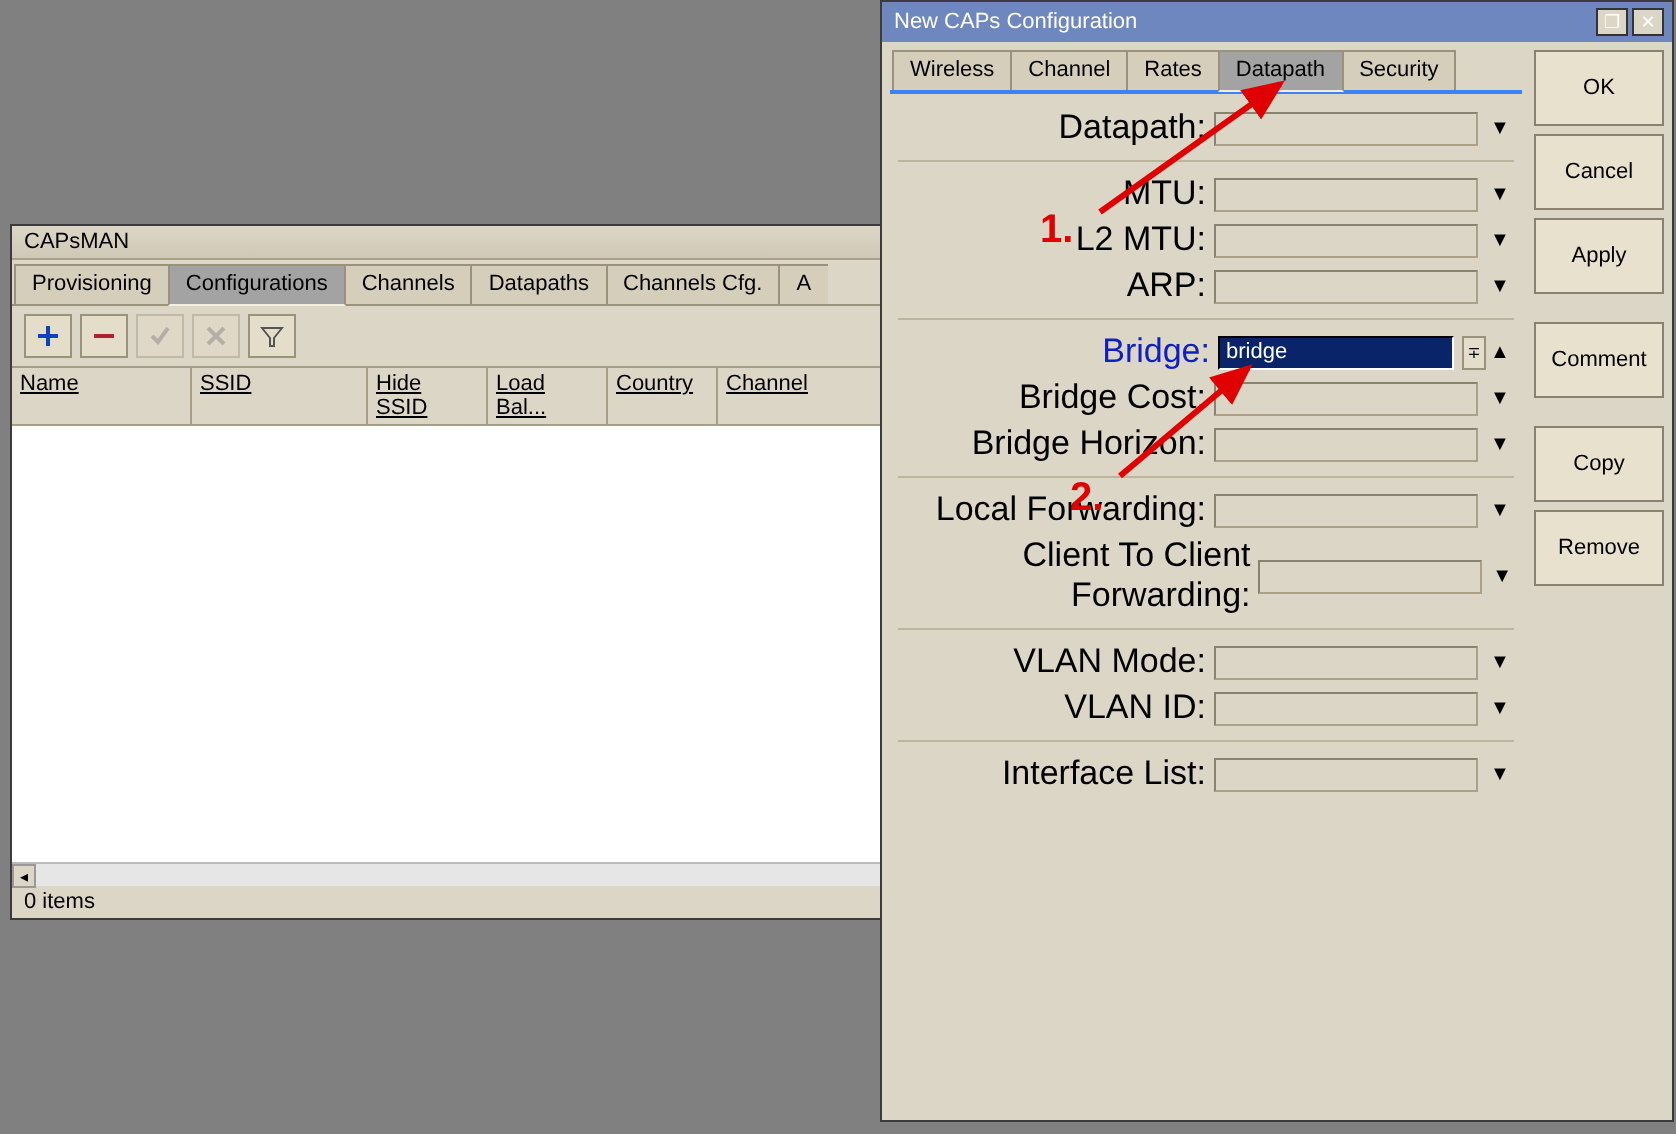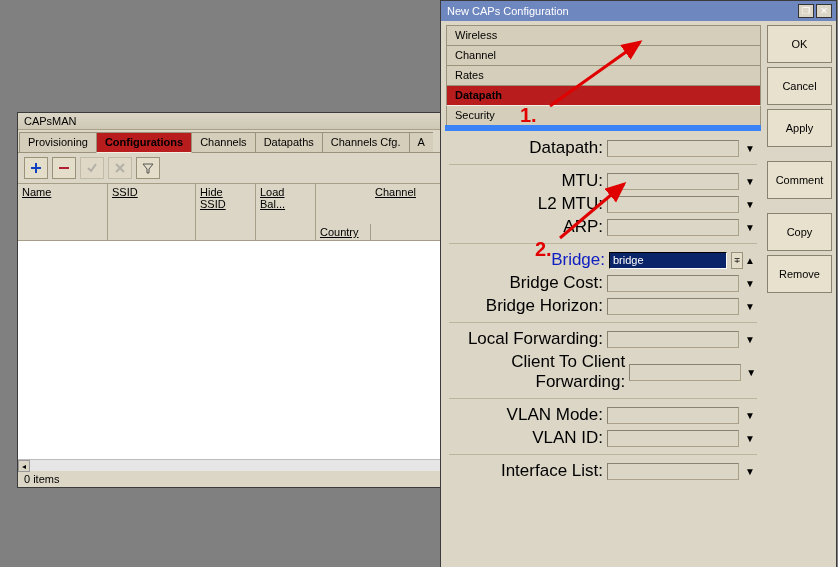--- a/index.html
+++ b/index.html
@@ -10,21 +10,21 @@
     background: #808080;
     width: 838px;
     height: 567px;
     position: relative;
     overflow: hidden;
   }
 
   
   .main-window {
     position: absolute;
-    left: 17px;
+    left: 5px;
     top: 112px;
     width: 468px;
     background: #dcd6c6;
     border: 1px solid #3b3b3b;
   }
   .main-titlebar {
     background: linear-gradient(#dcd6c6, #cfc8b6);
     padding: 2px 6px;
     font-size: 11px;
     border-bottom: 1px solid #aaa188;
@@ -41,22 +41,22 @@
     border: 1px solid #9b927b;
     border-bottom: none;
     background: #d5ceba;
     margin-right: 0;
     margin-left: -1px;
     font-size: 11px;
     position: relative;
     cursor: default;
   }
   .tab.active {
-    background: #b91c1c;
-    font-weight: bold;
+    background: #a3a3a3;
+    font-weight: normal;
     z-index: 1;
     border-bottom: 1px solid #f2eee2;
     margin-bottom: -1px;
   }
   .toolbar {
     display: flex;
     gap: 4px;
     padding: 4px 6px;
     background: #dcd6c6;
   }
@@ -80,21 +80,21 @@
   }
   .col {
     padding: 2px 4px;
     font-size: 11px;
     border-right: 1px solid #a69e88;
   }
   .col-name { width: 90px; }
   .col-ssid { width: 88px; }
   .col-hidessid { width: 60px; }
   .col-loadbal { width: 60px; }
-  .col-country { width: 55px; margin-top: 40px; }
+  .col-country { width: 55px; }
   .col-channel { width: 60px; border-right: none; }
   .table-body {
     background: #fff;
     height: 218px;
   }
   .scrollbar-area {
     height: 12px;
     background: #e6e6e6;
     border-top: 1px solid #bbb;
     position: relative;
@@ -140,22 +140,21 @@
     display: flex;
     align-items: flex-start;
     padding: 2px 4px 160px 4px;
   }
   .dlg-left {
     flex: 1;
   }
   .dlg-tabs {
     display: flex;
     padding: 2px 0 0 2px;
-    border-bottom: 6px solid #3b82f6;
-    flex-direction: column;
+    border-bottom: 2px solid #3b82f6;
   }
   .dlg-form {
     padding: 4px 4px 0 4px;
   }
   .form-row {
     display: flex;
     align-items: center;
     justify-content: flex-end;
     gap: 4px;
     margin: 3px 0;

